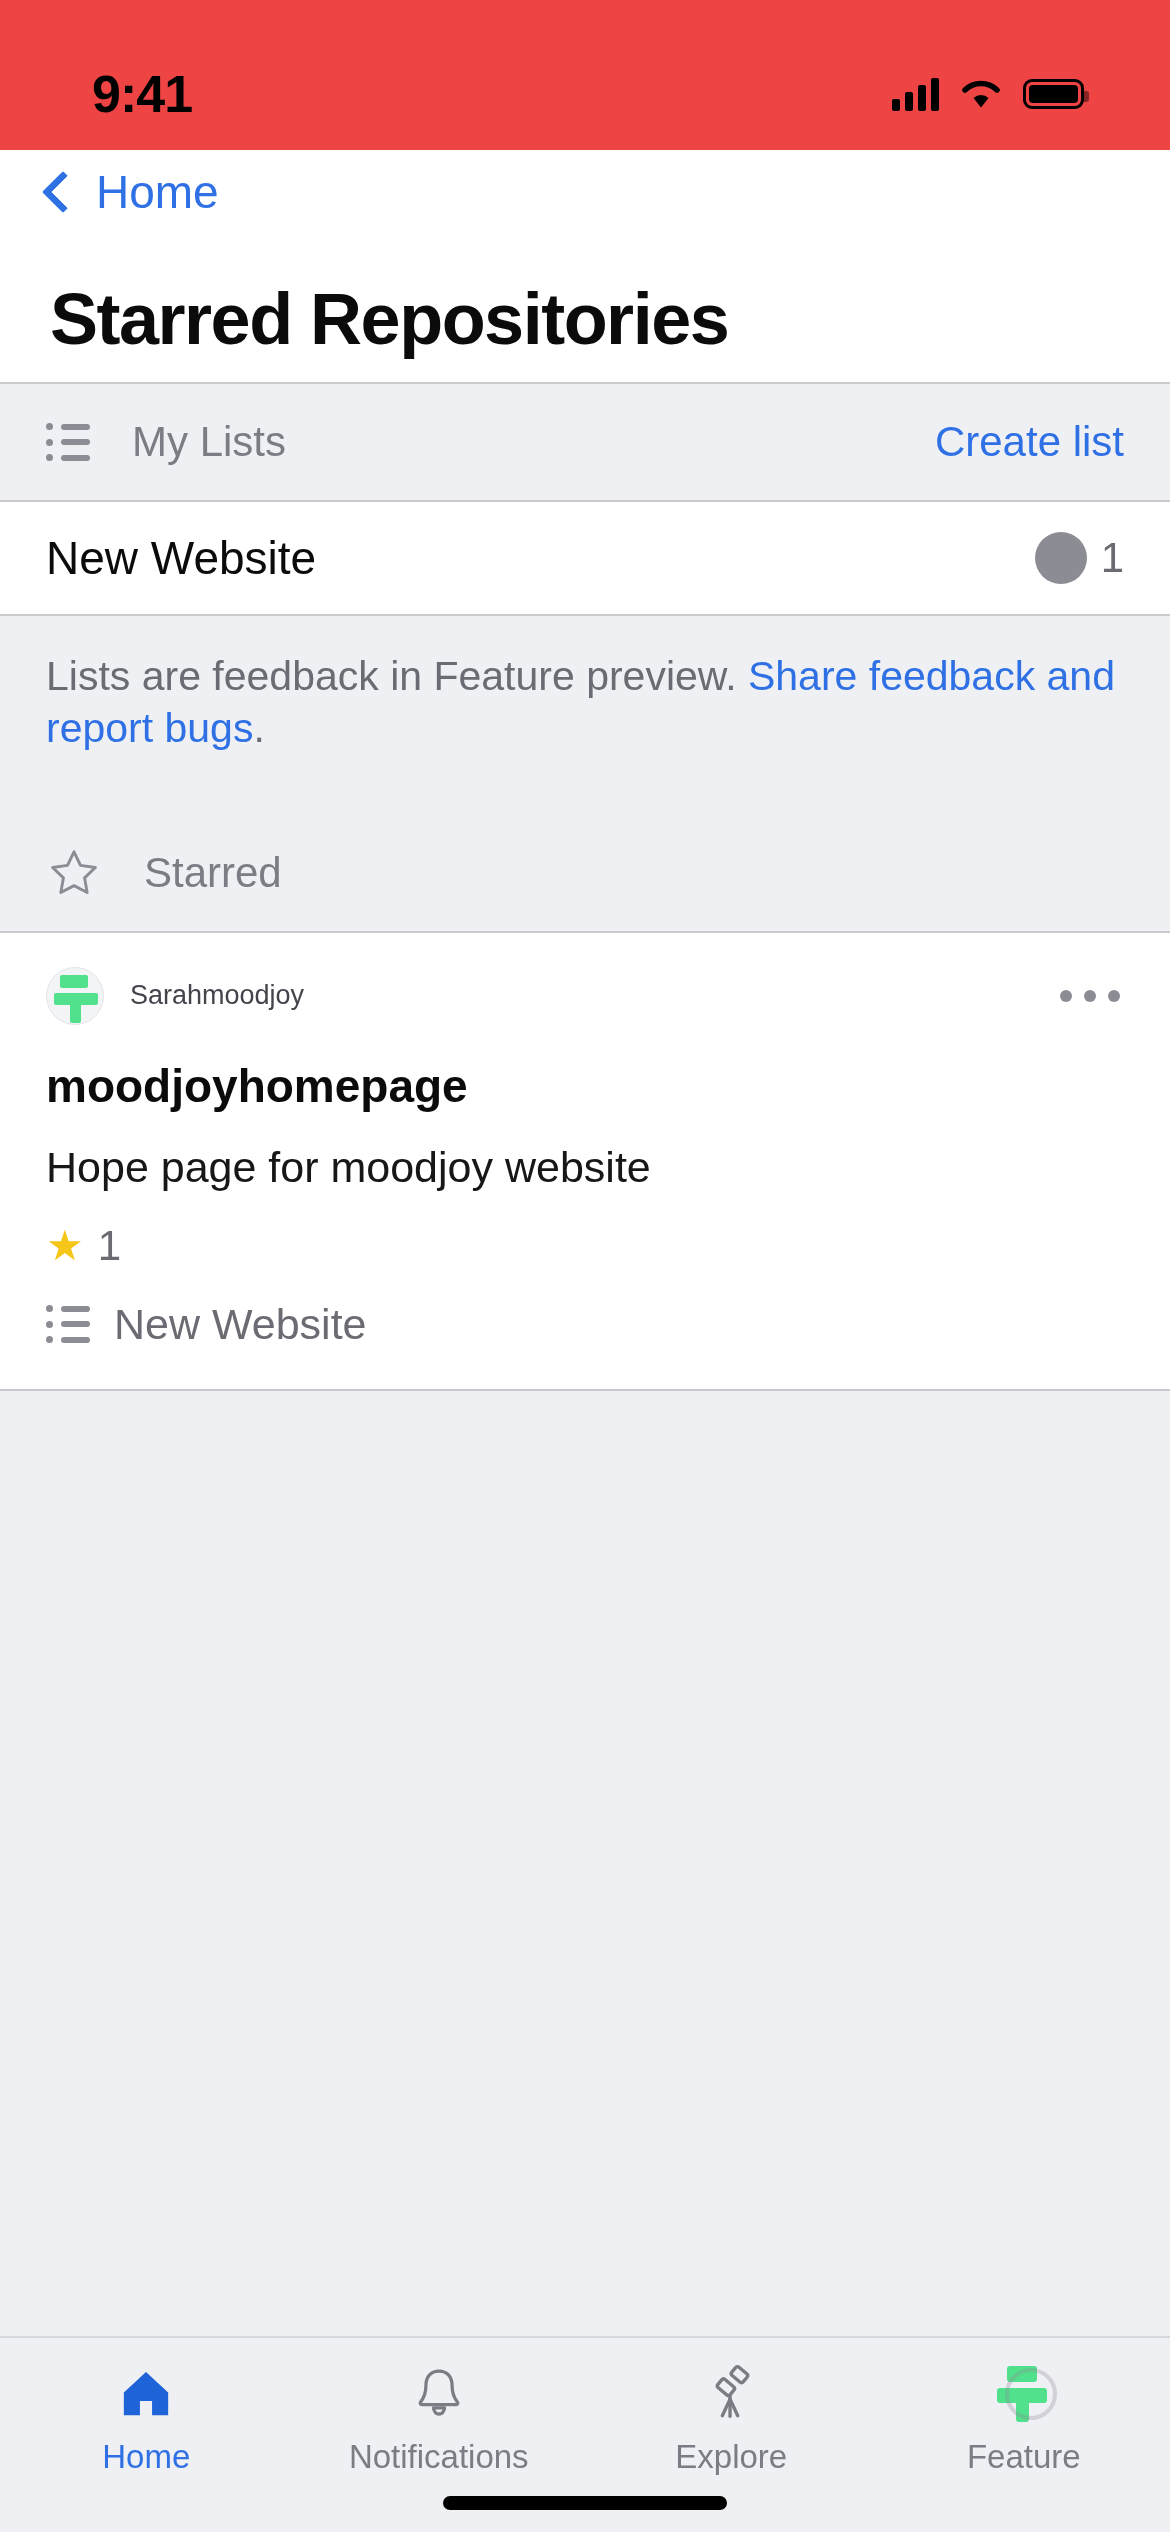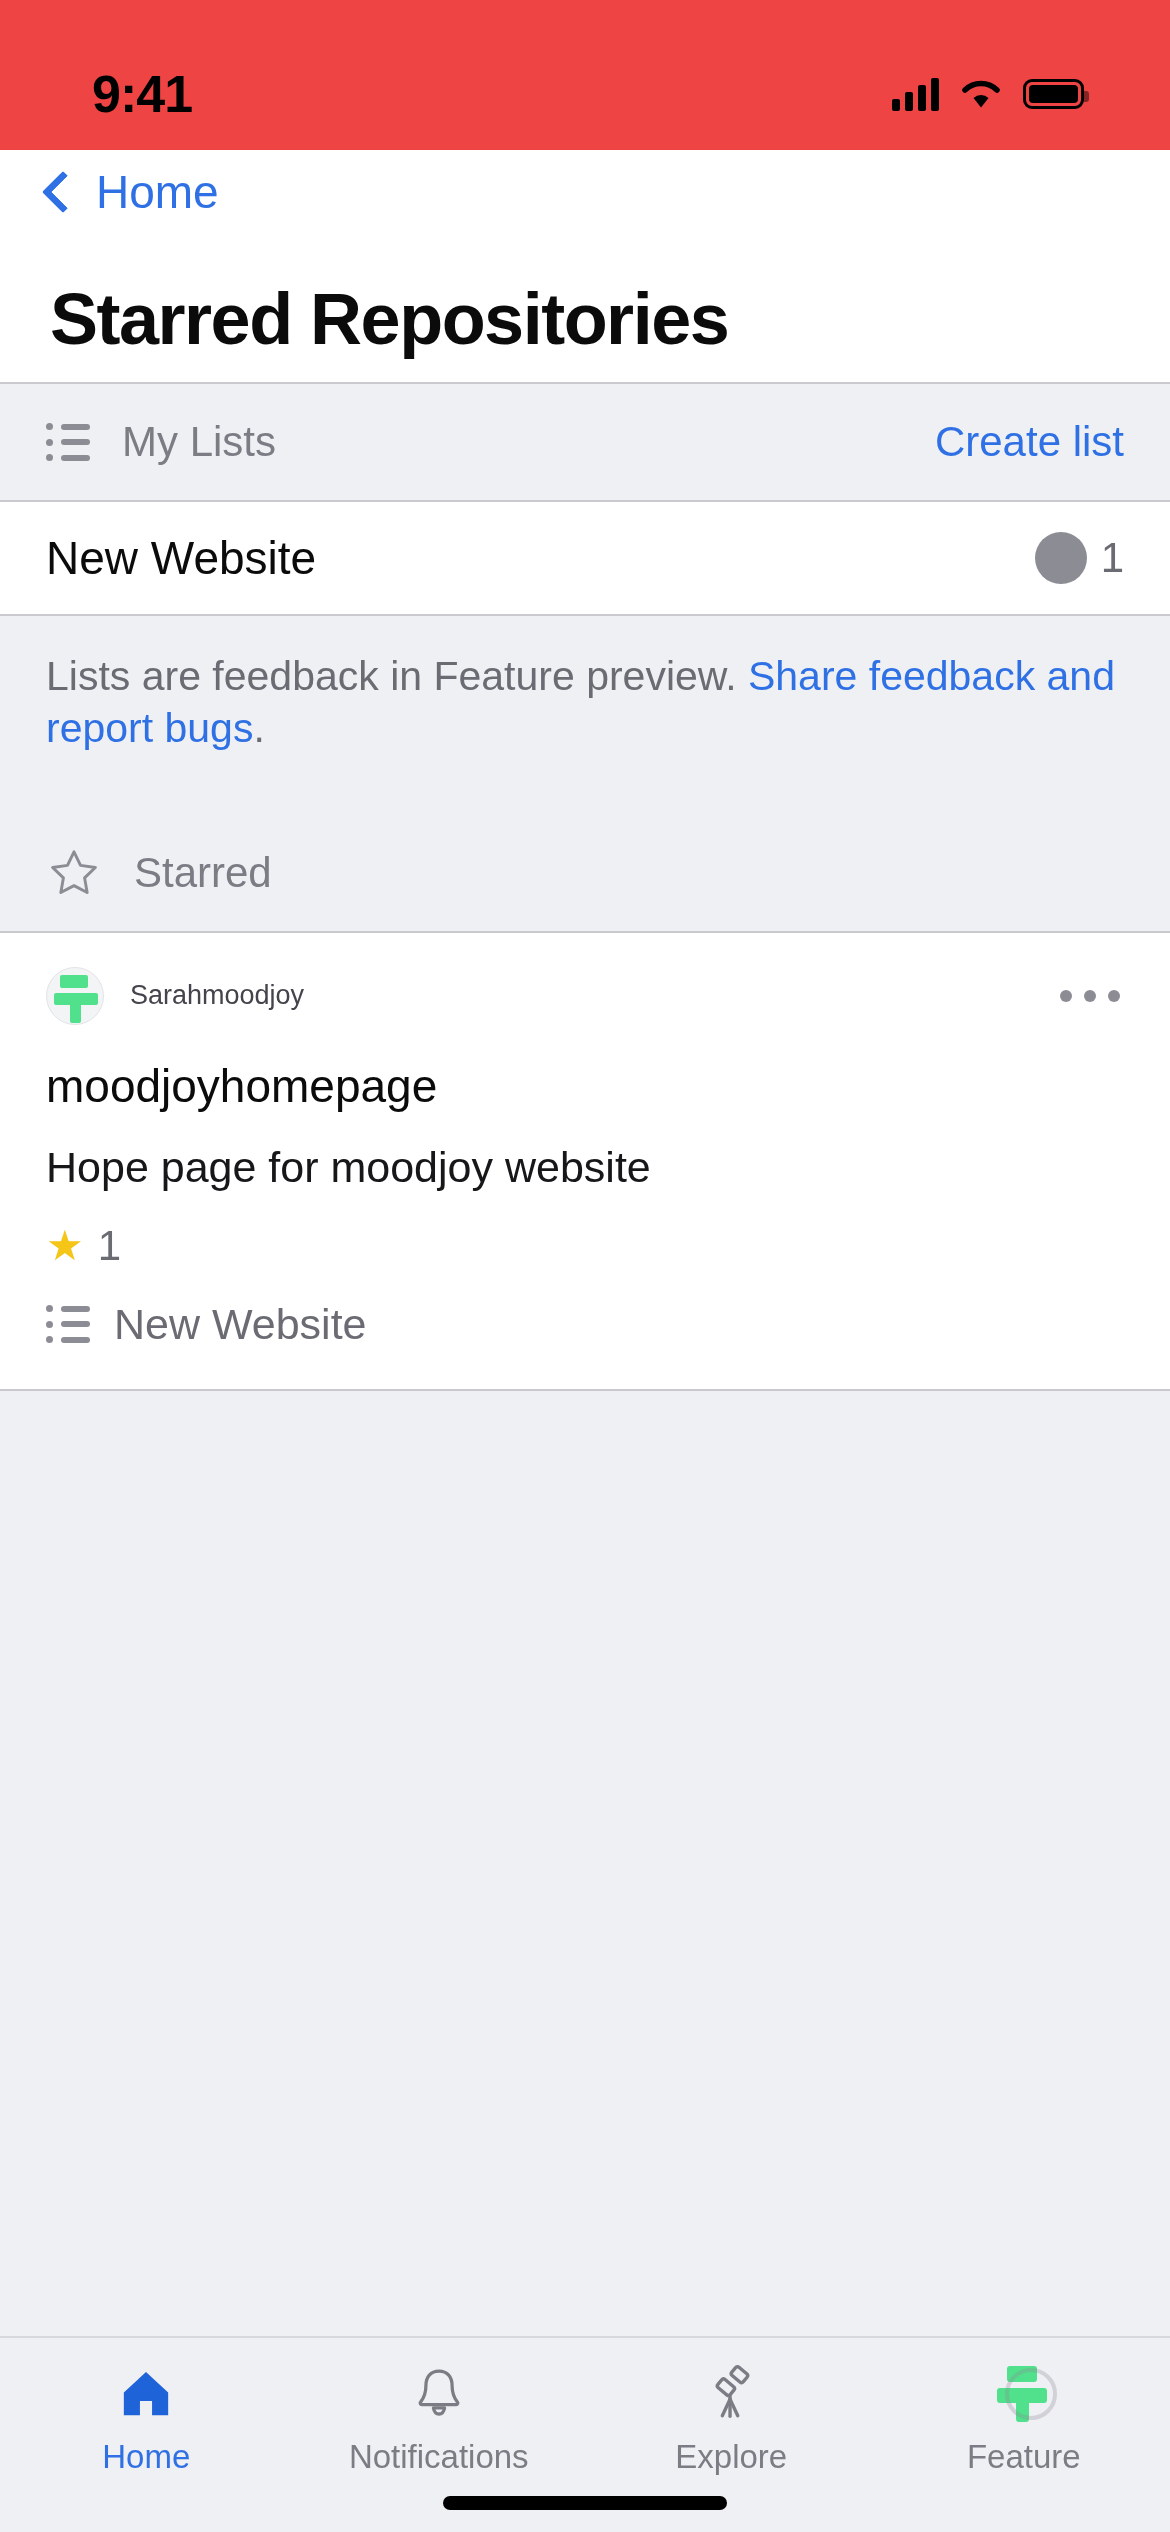--- a/index.html
+++ b/index.html
@@ -34,21 +34,21 @@
                     transform:rotate(45deg); margin-right:18px; margin-left:6px; border-radius:2px; }
   .pagetitle { font-size:72px; font-weight:700; color:#0b0b0c; letter-spacing:-1.5px; padding:44px 0 22px 8px; }
 
   .hairline { height:2px; background:#c9c9ce; }
 
   
   .sect {
     background:#eff0f4; display:flex; align-items:center; justify-content:space-between;
     padding:0 46px; height:116px;
   }
-  .sect-left { display:flex; align-items:center; gap:32px; }
+  .sect-left { display:flex; align-items:center; gap:42px; }
   .sect-label { font-size:42px; color:#7c7c85; }
   .sect-action { font-size:42px; color:#2f71e5; }
 
   
   .lst-ico { width:44px; height:38px; display:flex; flex-direction:column; justify-content:space-between; }
   .lst-ico span { display:flex; align-items:center; gap:8px; }
   .lst-ico b { width:7px; height:7px; border-radius:50%; background:#8c8c95; display:block; }
   .lst-ico u { flex:1; height:6px; background:#8c8c95; border-radius:3px; display:block; }
 
   
@@ -73,21 +73,21 @@
   .owner { display:flex; align-items:center; gap:26px; }
   .avatar { width:58px; height:58px; border-radius:50%; background:#f3f4f6; position:relative; overflow:hidden;
             border:1px solid #e3e4e8; }
   .avatar .a1 { position:absolute; left:13px; top:7px; width:28px; height:13px; background:#51e08b; border-radius:2px;}
   .avatar .a2 { position:absolute; left:7px; top:25px; width:44px; height:12px; background:#51e08b; border-radius:2px;}
   .avatar .a3 { position:absolute; left:23px; top:33px; width:11px; height:22px; background:#51e08b; border-radius:2px;}
   .owner-name { font-size:27px; color:#44444c; }
   .kebab { display:flex; gap:12px; align-items:center; padding:14px 4px; }
   .kebab i { width:12px; height:12px; border-radius:50%; background:#8c8c95; display:block; }
 
-  .repo-name { font-size:46px; font-weight:400; color:#0b0b0c; margin-top:34px; }
+  .repo-name { font-size:46px; font-weight:700; color:#0b0b0c; margin-top:34px; }
   .repo-desc { font-size:43px; color:#17171a; margin-top:30px; }
 
   .meta { display:flex; align-items:center; gap:14px; margin-top:30px; }
   .star-fill { font-size:42px; color:#f5c518; line-height:1; }
   .meta-count { font-size:42px; color:#6b6b73; }
 
   .tag { display:flex; align-items:center; gap:24px; margin-top:30px; }
   .tag-label { font-size:43px; color:#6b6b73; }
 
   .filler { background:#eff0f4; }

